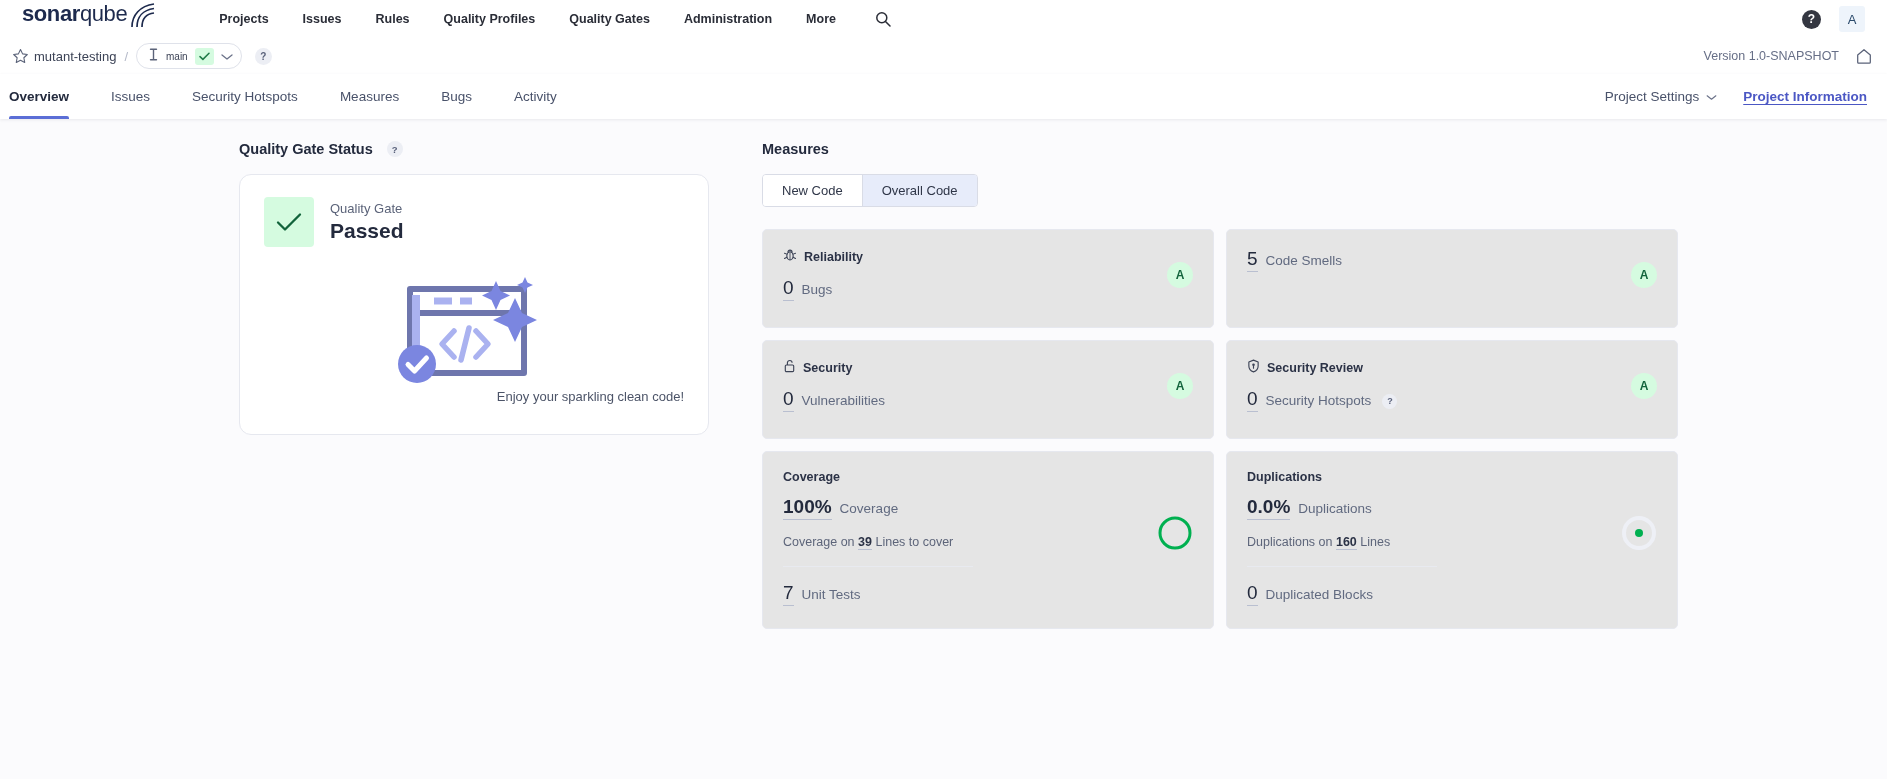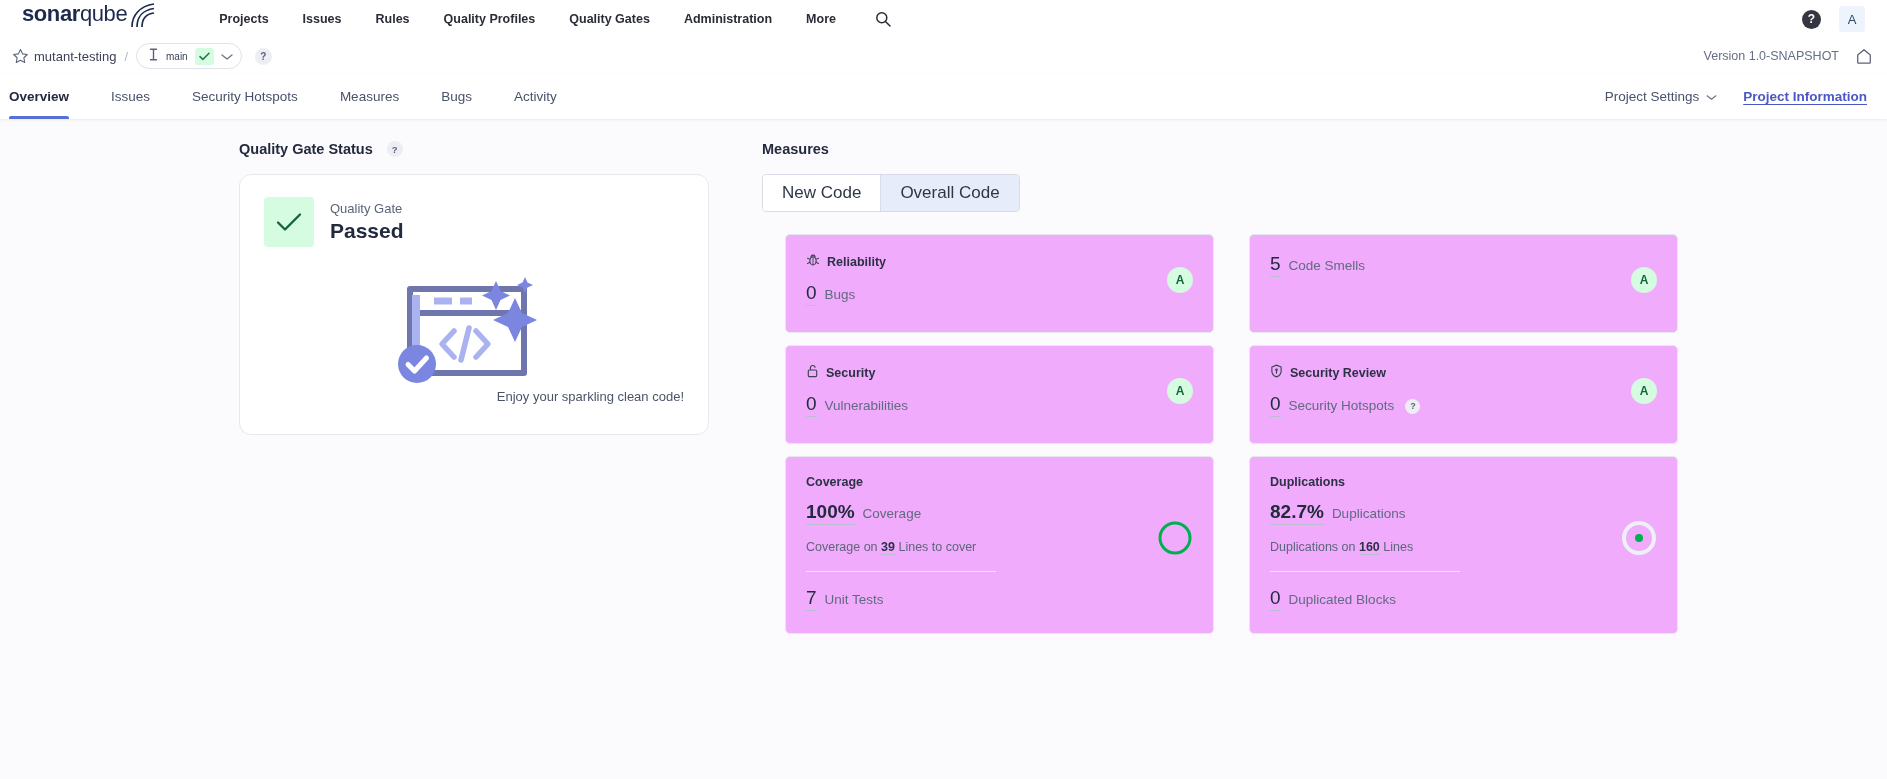--- a/index.html
+++ b/index.html
@@ -264,47 +264,46 @@
 
   
   .toggle-group {
     display: inline-flex;
     border: 1px solid #d9dce6;
     border-radius: 4px;
     overflow: hidden;
     margin-bottom: 22px;
   }
   .toggle-btn {
-    font-size: 17px;
+    font-size: 13px;
     color: #2f3648;
     padding: 8px 19px;
     background: #ffffff;
     cursor: pointer;
     border: none;
     font-family: inherit;
   }
   .toggle-btn.selected {
     background: #e7ecfa;
   }
   .toggle-btn + .toggle-btn { border-left: 1px solid #d9dce6; }
 
   
   .grid {
     display: grid;
     grid-template-columns: 452px 452px;
     gap: 12px;
   }
   .m-card {
-    background: #f0abfc;
+    background: #e5e5e5;
     border: 1px solid #e6e8ef;
     border-radius: 5px;
     padding: 18px 20px 20px 20px;
     position: relative;
     min-height: 99px;
-    margin-left: 23px;
   }
   .m-card.tall { min-height: 178px; }
   .m-head {
     display: flex;
     align-items: center;
     gap: 7px;
     font-size: 12.5px;
     font-weight: bold;
     color: #2b3246;
     margin-bottom: 12px;
@@ -630,21 +629,21 @@
             <circle cx="18" cy="18" r="15" fill="none" stroke="#00b050" stroke-width="3"></circle>
           </svg>
         </div>
       </div>
 
       <div class="m-card tall">
         <div class="m-head">
           <span>Duplications</span>
         </div>
         <div class="m-row">
-          <span class="m-value bold">82.7%</span>
+          <span class="m-value bold">0.0%</span>
           <span class="m-unit">Duplications</span>
         </div>
         <div class="m-sub">
           <span>Duplications on</span>
           <span class="lnk">160</span>
           <span>Lines</span>
         </div>
         <div class="m-divider"></div>
         <div class="m-row">
           <span class="m-value">0</span>

